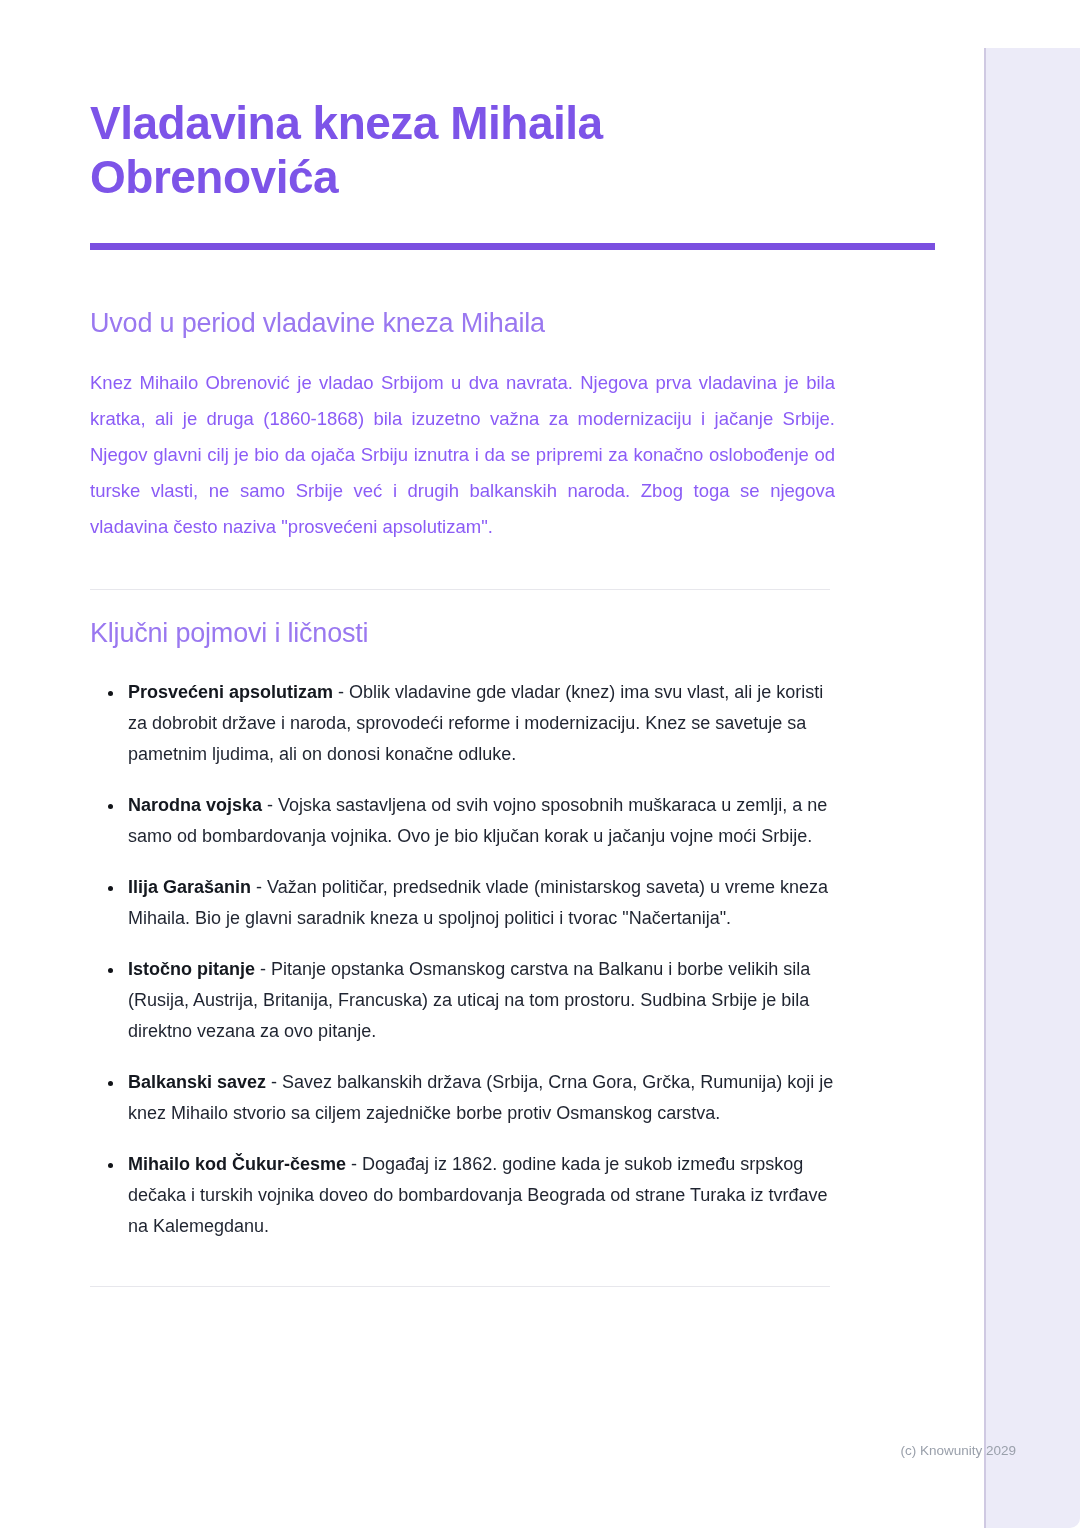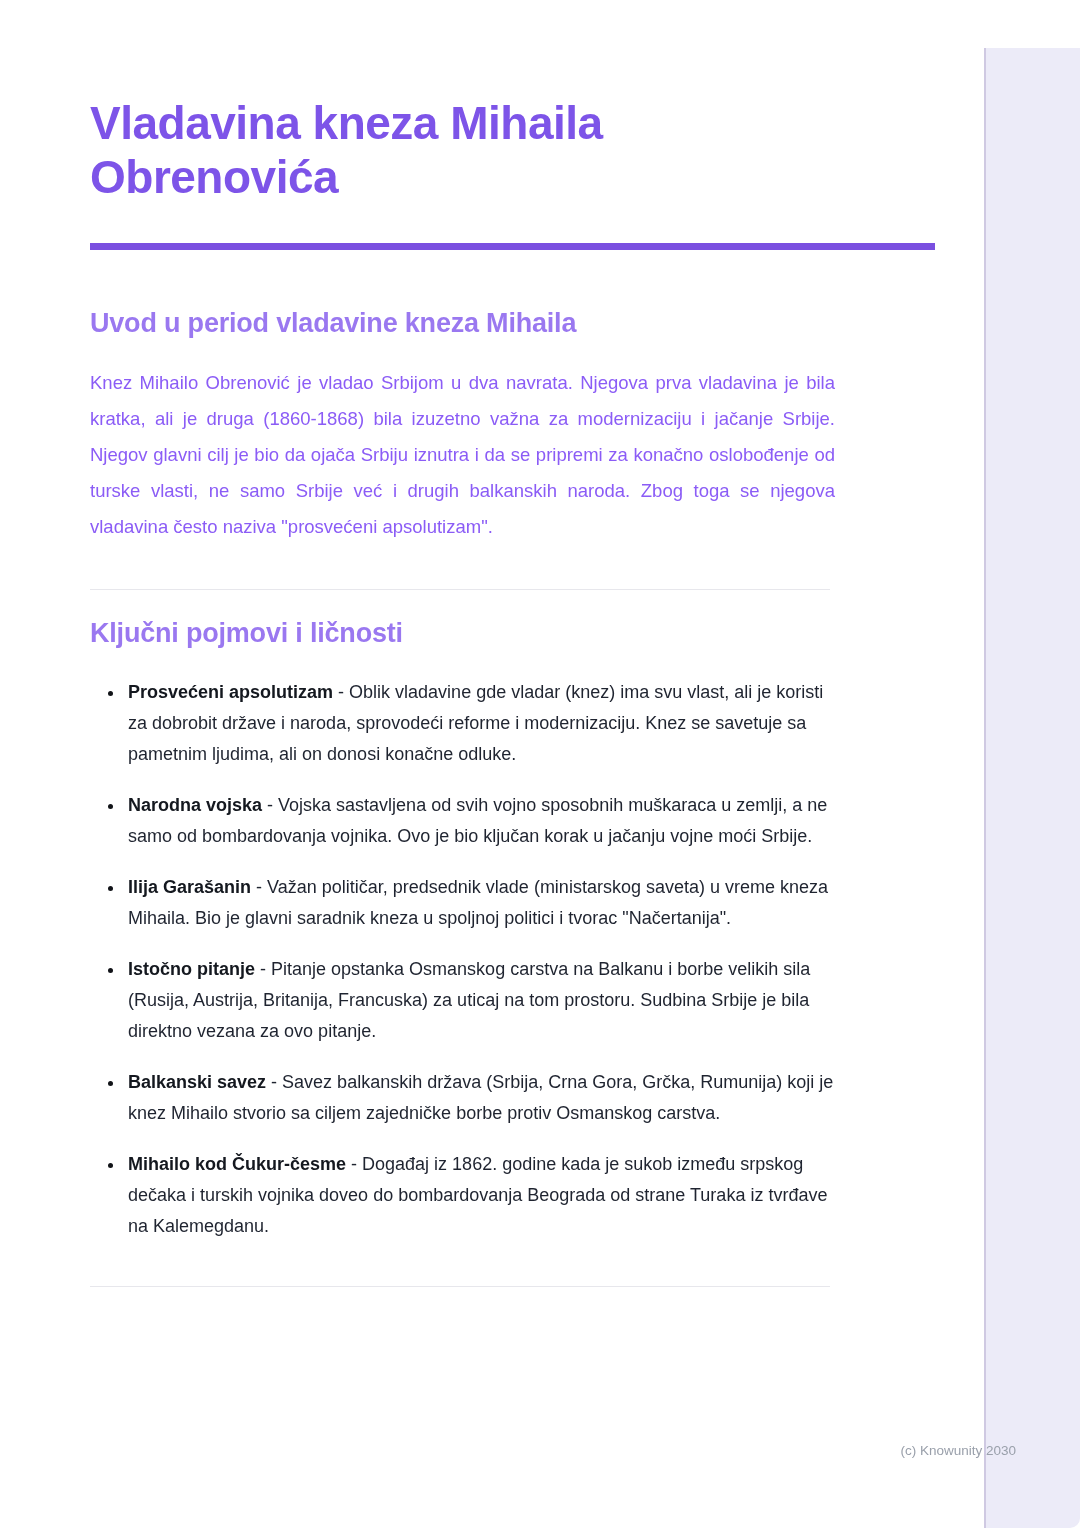--- a/index.html
+++ b/index.html
@@ -44,21 +44,21 @@
   .title-rule {
     width: 845px;
     height: 7px;
     background: #7a4fe0;
     border: none;
     margin-top: 38px;
   }
 
   h2.section-heading {
     font-size: 27px;
-    font-weight: 700;
+    font-weight: 400;
     color: #9a78f0;
     letter-spacing: -0.2px;
   }
 
   .intro-heading { margin-top: 58px; }
 
   .intro-paragraph {
     margin-top: 26px;
     font-size: 18.5px;
     line-height: 36px;
@@ -132,15 +132,15 @@
       <li><span class="term-label">Istočno pitanje</span><span class="term-desc"> - Pitanje opstanka Osmanskog carstva na Balkanu i borbe velikih sila (Rusija, Austrija, Britanija, Francuska) za uticaj na tom prostoru. Sudbina Srbije je bila direktno vezana za ovo pitanje.</span></li>
       <li><span class="term-label">Balkanski savez</span><span class="term-desc"> - Savez balkanskih država (Srbija, Crna Gora, Grčka, Rumunija) koji je knez Mihailo stvorio sa ciljem zajedničke borbe protiv Osmanskog carstva.</span></li>
       <li><span class="term-label">Mihailo kod Čukur-česme</span><span class="term-desc"> - Događaj iz 1862. godine kada je sukob između srpskog dečaka i turskih vojnika doveo do bombardovanja Beograda od strane Turaka iz tvrđave na Kalemegdanu.</span></li>
     </ul>
 
     <hr class="divider">
 
 
   </div>
 
-  <div class="footer-copyright">(c) Knowunity 2030</div>
+  <div class="footer-copyright">(c) Knowunity 2029</div>
 
 </div>
 
 </body></html>

